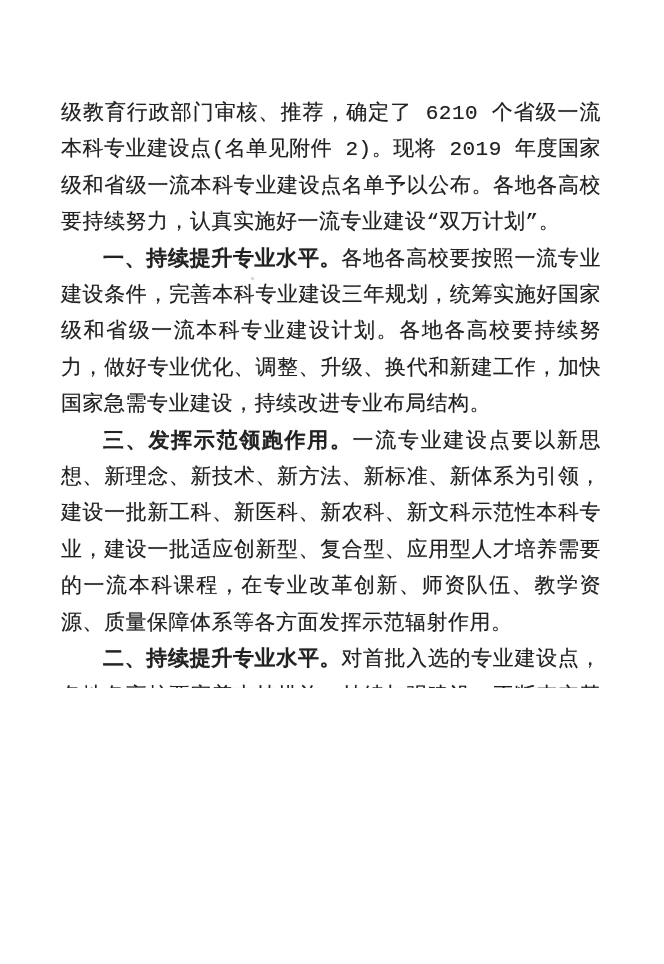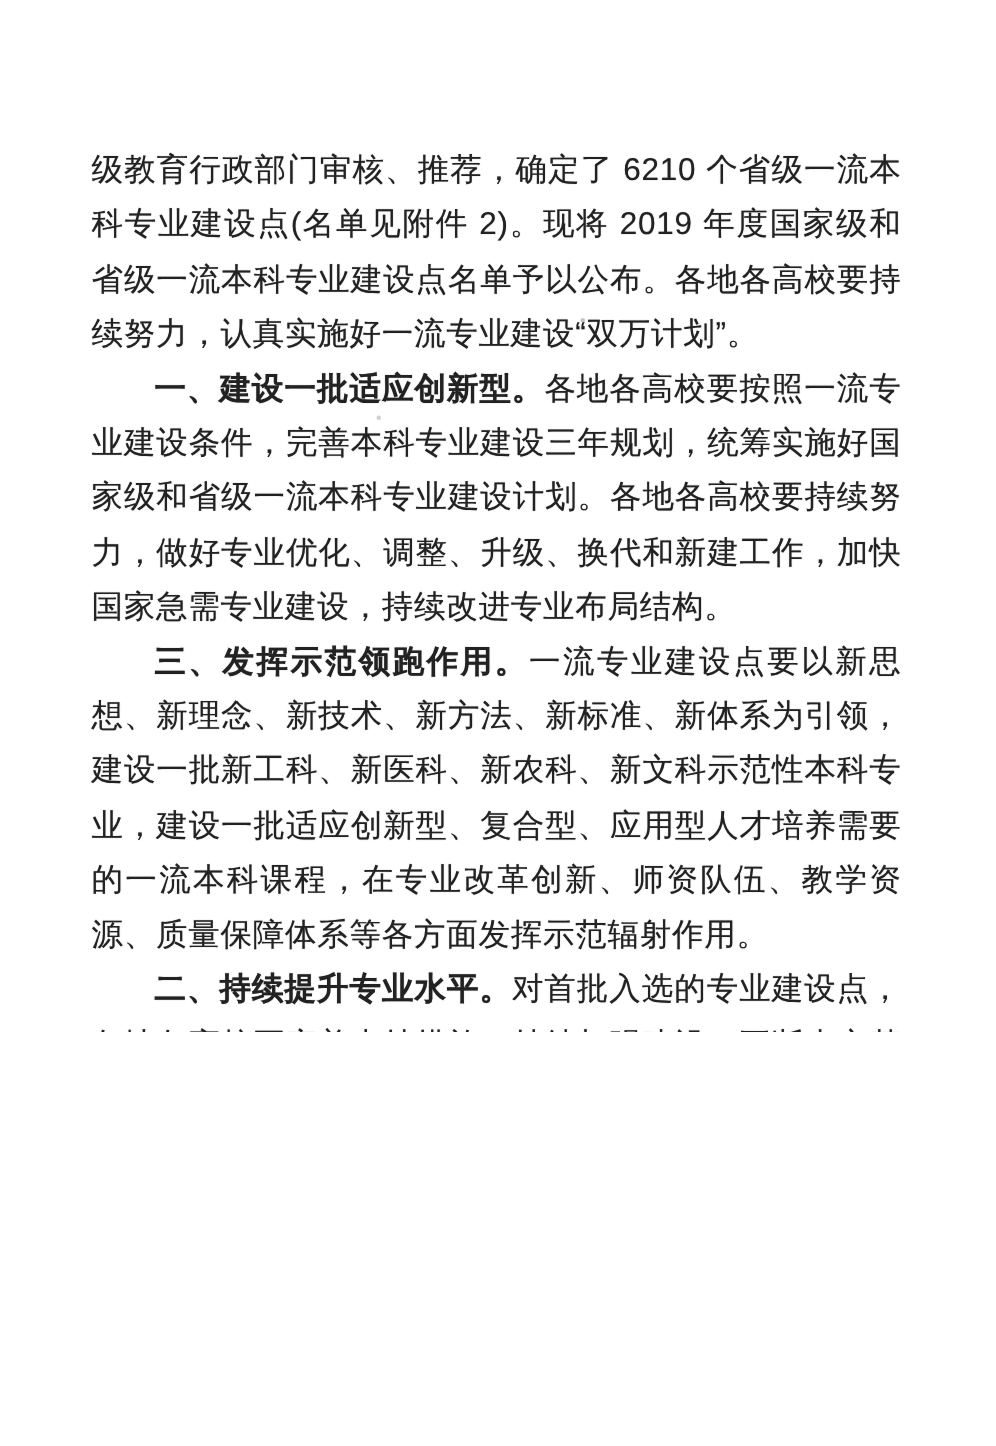--- a/index.html
+++ b/index.html
@@ -6,21 +6,21 @@
     margin: 0;
     padding: 0;
     background: #ffffff;
   }
   .page {
     position: relative;
     width: 664px;
     height: 688px;
     background: #ffffff;
     overflow: hidden;
-    font-family: Liberation Sans, sans-serif;
+    font-family: Liberation Mono, monospace;
   }
   
   .scan-tint-bottom {
     position: absolute;
     left: 0; top: 888px;
     width: 664px; height: 76px;
     background: #fdfafb;
     pointer-events: none;
   }
   .scan-tint-right {
@@ -75,21 +75,21 @@
 
 <div class="page">
 
   <div class="scan-tint-right"></div>
   <div class="scan-tint-bottom"></div>
 
   <div class="text-block">
 
     <p class="para no-indent"><span>级教育行政部门审核、推荐，确定了 6210 个省级一流本科专业建设点(名单见附件 2)。现将 2019 年度国家级和省级一流本科专业建设点名单予以公布。各地各高校要持续努力，认真实施好一流专业建设“双万计划”。</span></p>
 
-    <p class="para"><strong class="lead">一、建设一批适应创新型。</strong><span>各地各高校要按照一流专业建设条件，完善本科专业建设三年规划，统筹实施好国家级和省级一流本科专业建设计划。各地各高校要持续努力，做好专业优化、调整、升级、换代和新建工作，加快国家急需专业建设，持续改进专业布局结构。</span></p>
+    <p class="para"><strong class="lead">一、持续提升专业水平。</strong><span>各地各高校要按照一流专业建设条件，完善本科专业建设三年规划，统筹实施好国家级和省级一流本科专业建设计划。各地各高校要持续努力，做好专业优化、调整、升级、换代和新建工作，加快国家急需专业建设，持续改进专业布局结构。</span></p>
 
     <p class="para"><strong class="lead">三、发挥示范领跑作用。</strong><span>一流专业建设点要以新思想、新理念、新技术、新方法、新标准、新体系为引领，建设一批新工科、新医科、新农科、新文科示范性本科专业，建设一批适应创新型、复合型、应用型人才培养需要的一流本科课程，在专业改革创新、师资队伍、教学资源、质量保障体系等各方面发挥示范辐射作用。</span></p>
 
     <p class="para"><strong class="lead">二、持续提升专业水平。</strong><span>对首批入选的专业建设点，各地各高校要完善支持措施，持续加强建设，不断夯实基础、改善条件。要坚持需求导向、标准导向、特色导向，以社会需求为前提，以一流专业标准为参照，强化专业特色，持续提升专业内涵和建设水平。要以专业认证促进专业高质量发展，落实“学生中心、产出导向、持续改进”的理念，建强用好基层教学组织，形成以提高人才培养水平为核心的质量文化。</span></p>
 
     <div class="footer">— 2 —</div>
 
   </div>
 
   <div class="speck speck-1"></div>

